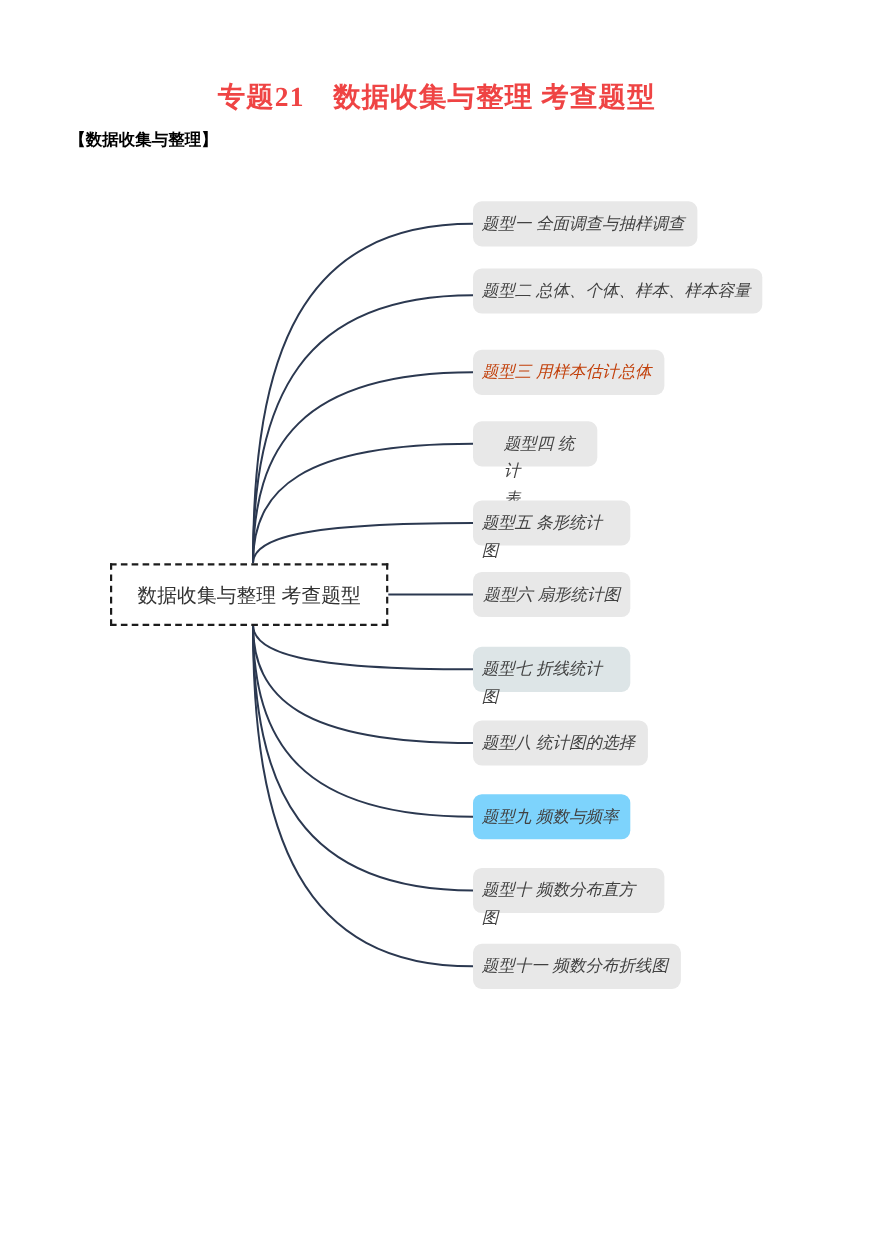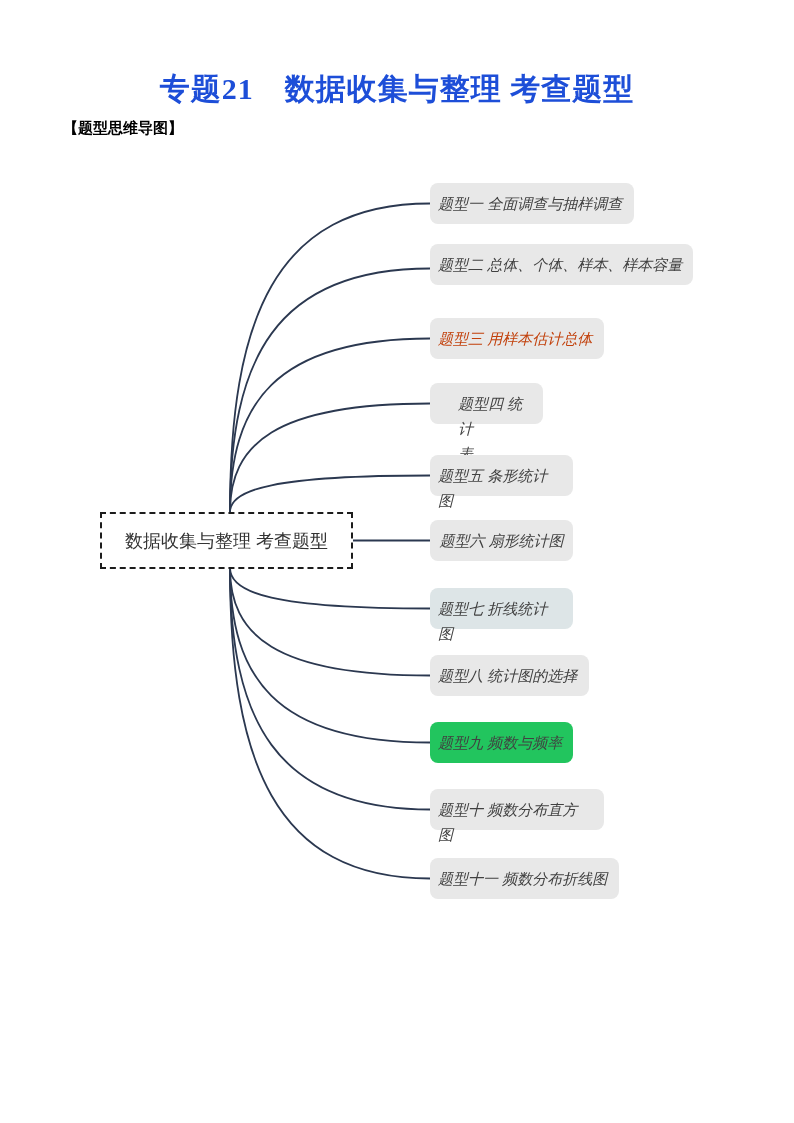--- a/index.html
+++ b/index.html
@@ -17,23 +17,23 @@
   }
   .doc-title {
     position: absolute;
     top: 74px;
     left: 0;
     width: 100%;
     margin: 0;
     text-align: center;
     font-family: "Liberation Serif", serif;
     font-weight: bold;
-    font-size: 30px;
+    font-size: 25px;
     line-height: 30px;
-    color: #1d4ed8;
+    color: #ef4444;
     letter-spacing: 1px;
     white-space: pre;
   }
   .section-header {
     position: absolute;
     top: 118px;
     left: 63px;
     font-size: 15px;
     font-weight: bold;
     color: #000000;
@@ -86,21 +86,21 @@
     line-height: 25px;
     white-space: pre-line;
     font-style: italic;
   }
 </style>
 </head>
 <body>
 
 <div class="page">
   <h1 class="doc-title">专题21　数据收集与整理 考查题型</h1>
-  <div class="section-header">【题型思维导图】</div>
+  <div class="section-header">【数据收集与整理】</div>
 
   <div class="mindmap">
       <svg width="794" height="1123" class="connectors">
         <path d="M230,512 C230,320.7 274.0,203.5 430,203.5" fill="none" stroke="#2b3850" stroke-width="1.8" stroke-linecap="round"></path>
         <path d="M230,512 C230,361.0 274.0,268.5 430,268.5" fill="none" stroke="#2b3850" stroke-width="1.8" stroke-linecap="round"></path>
         <path d="M230,512 C230,404.4 274.0,338.5 430,338.5" fill="none" stroke="#2b3850" stroke-width="1.8" stroke-linecap="round"></path>
         <path d="M230,512 C230,444.7 274.0,403.5 430,403.5" fill="none" stroke="#2b3850" stroke-width="1.8" stroke-linecap="round"></path>
         <path d="M230,512 C230,489.4 274.0,475.5 430,475.5" fill="none" stroke="#2b3850" stroke-width="1.8" stroke-linecap="round"></path>
         <path d="M353,540.5 L430,540.5" fill="none" stroke="#2b3850" stroke-width="1.8" stroke-linecap="round"></path>
         <path d="M230,568 C230,593.1 274.0,608.5 430,608.5" fill="none" stroke="#2b3850" stroke-width="1.8" stroke-linecap="round"></path>
@@ -133,21 +133,21 @@
       <div class="branch" style="left: 430px; top: 520px; width: 143px; background: rgb(232, 232, 232);">
         <span class="branch-label" style="color: rgb(65, 65, 65); text-align: center;">题型六 扇形统计图</span>
       </div>
       <div class="branch" style="left: 430px; top: 588px; width: 143px; background: rgb(221, 229, 231);">
         <span class="branch-label" style="color: rgb(65, 65, 65);">题型七 折线统计
 图</span>
       </div>
       <div class="branch" style="left: 430px; top: 655px; width: 159px; background: rgb(232, 232, 232);">
         <span class="branch-label" style="color: rgb(65, 65, 65);">题型八 统计图的选择</span>
       </div>
-      <div class="branch" style="left: 430px; top: 722px; width: 143px; background: #22c55e;">
+      <div class="branch" style="left: 430px; top: 722px; width: 143px; background: #7dd3fc;">
         <span class="branch-label" style="color: rgb(65, 65, 65);">题型九 频数与频率</span>
       </div>
       <div class="branch" style="left: 430px; top: 789px; width: 174px; background: rgb(232, 232, 232);">
         <span class="branch-label" style="color: rgb(65, 65, 65);">题型十  频数分布直方
 图</span>
       </div>
       <div class="branch" style="left: 430px; top: 858px; width: 189px; background: rgb(232, 232, 232);">
         <span class="branch-label" style="color: rgb(65, 65, 65);">题型十一 频数分布折线图</span>
       </div>
     </div>

